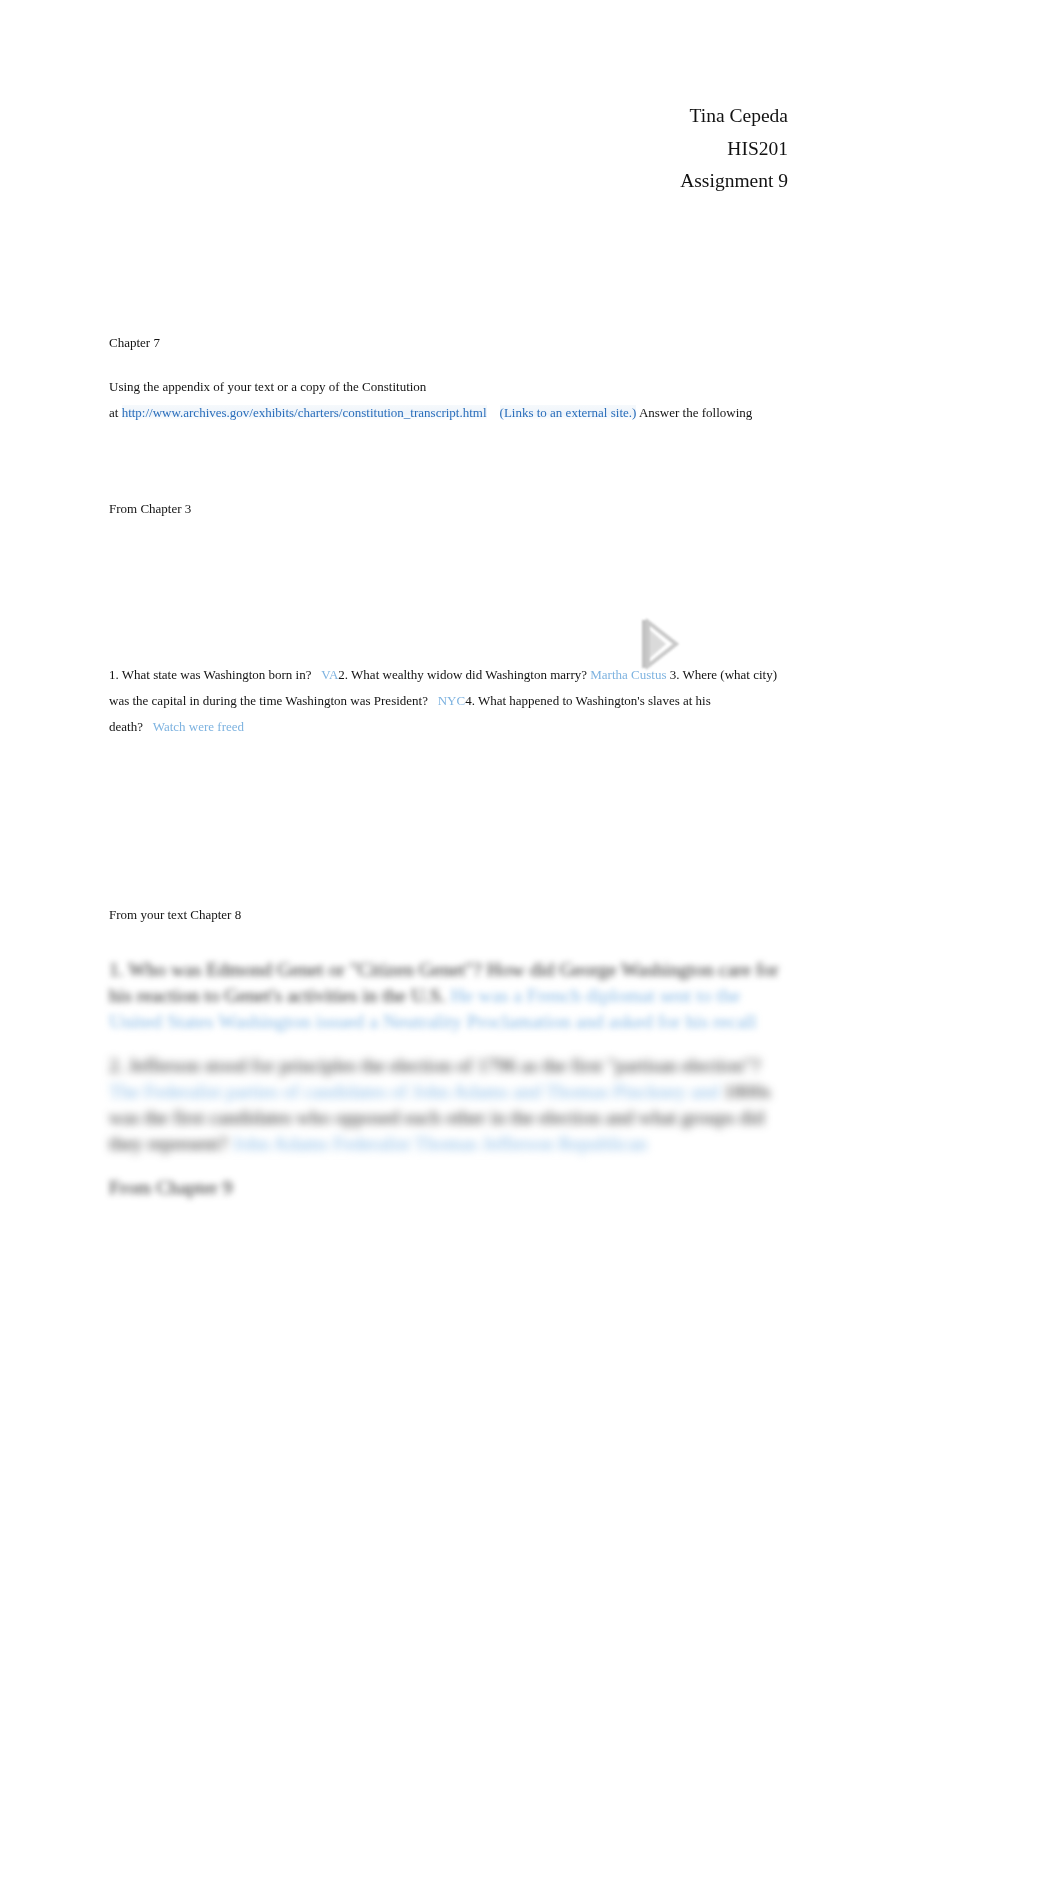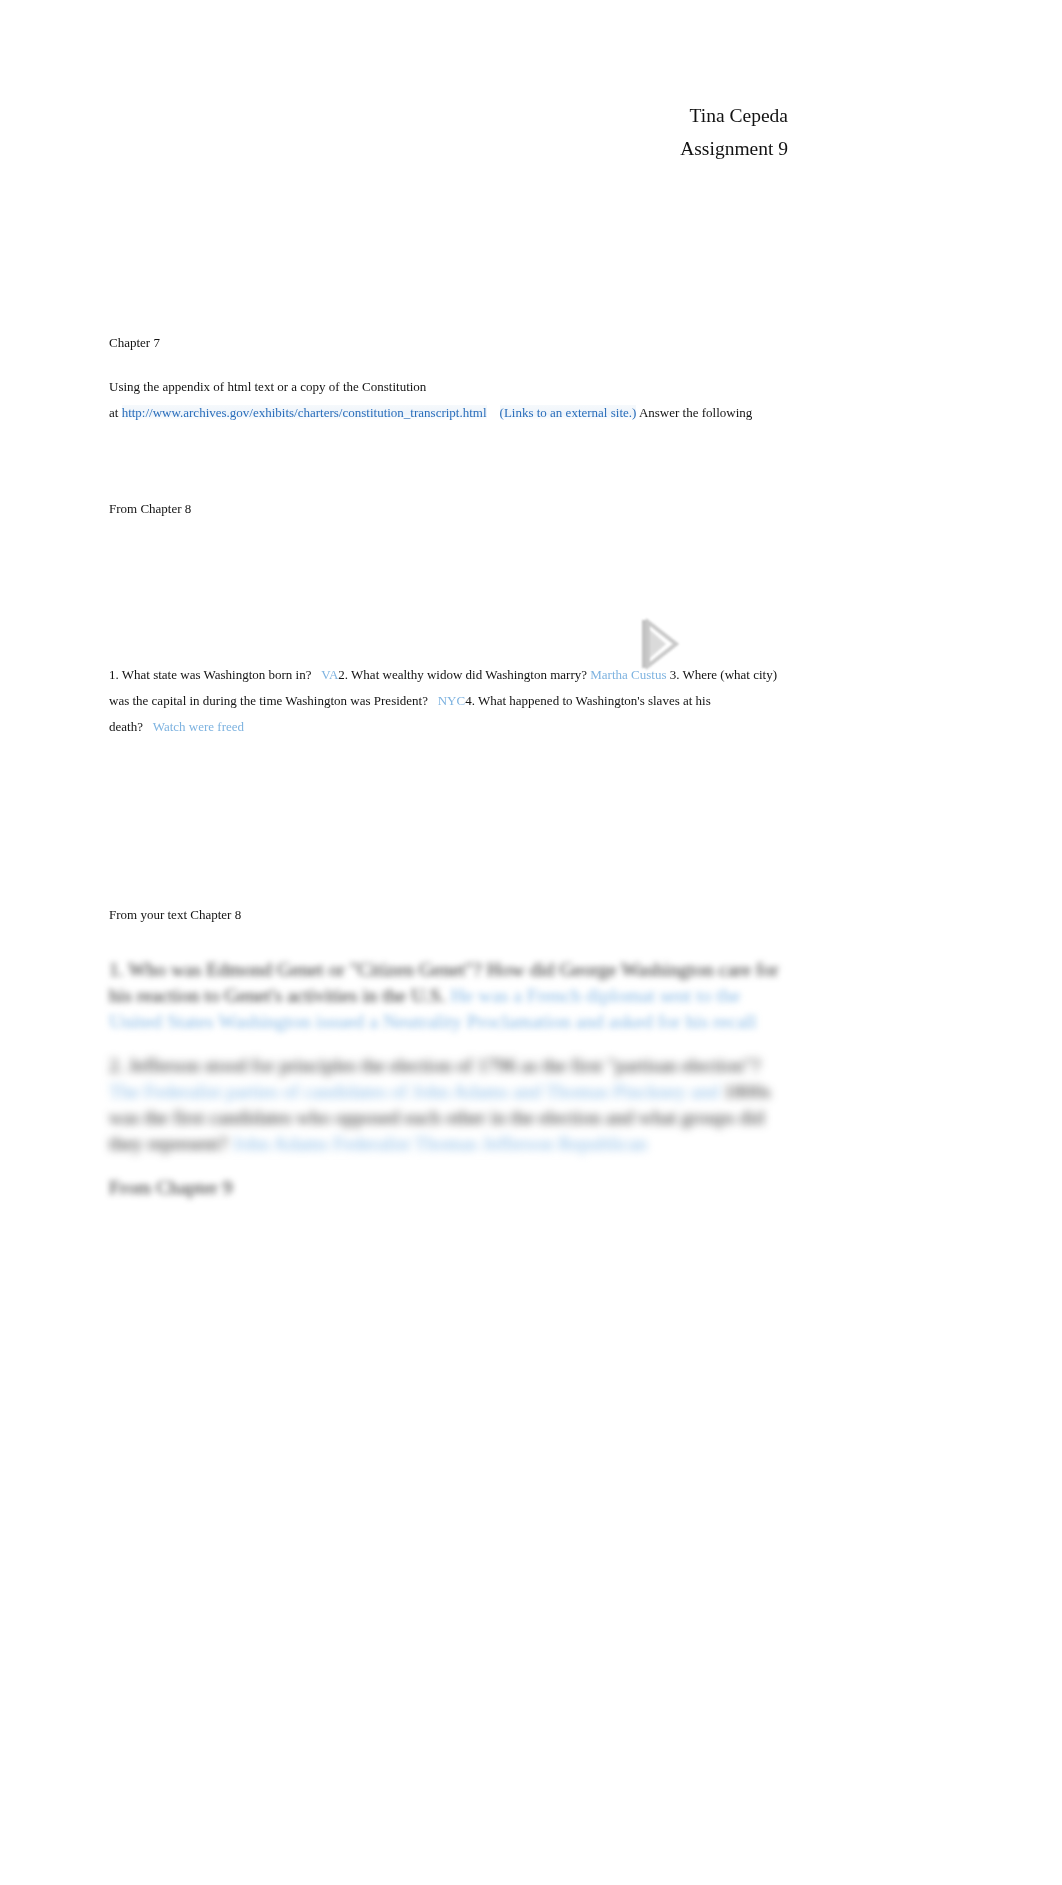--- a/index.html
+++ b/index.html
@@ -114,45 +114,46 @@
     color: #86b9e6;
   }
 </style>
 </head>
 <body>
 
 <div class="page">
 
   <div class="doc-header">
     <div class="hline">Tina Cepeda</div>
+    <div class="hline">HIS201</div>
     <div class="hline">Assignment 9</div>
   </div>
 
   <div class="video-icon">
     <svg width="48" height="56" viewBox="0 0 48 56" xmlns="http://www.w3.org/2000/svg">
       <path d="M6 4 L6 52 L10 52 L10 4 Z" fill="#b9b9b9"></path>
       <path d="M12 6 L40 28 L12 50 Z" fill="none" stroke="#c2c2c2" stroke-width="4"></path>
       <path d="M14 14 L30 28 L14 42 Z" fill="#d6d6d6"></path>
     </svg>
   </div>
 
   <div class="body-col">
 
     <p class="para">Chapter 7</p>
 
     <p class="para">
-      <span>Using the appendix of html text or a copy of the Constitution</span><br>
+      <span>Using the appendix of your text or a copy of the Constitution</span><br>
       <span>at </span><span class="url-link">http://www.archives.gov/exhibits/charters/constitution_transcript.html</span>&nbsp;&nbsp;&nbsp;&nbsp;<span class="ext-link">(Links to an external site.)</span><span> Answer the following</span>
     </p>
 
 
 
     <div class="spacer-lg"></div>
 
-    <p class="para">From Chapter 8</p>
+    <p class="para">From Chapter 3</p>
 
     <div class="spacer-xxl"></div>
 
 
     <p class="para">
       <span>1. What state was Washington born in?</span>&nbsp;&nbsp;&nbsp;<span class="answer">VA</span><span>2. What wealthy widow did Washington marry?</span>&nbsp;<span class="answer">Martha Custus</span>
       <span>3. Where (what city) was the capital in during the time Washington was President?</span>&nbsp;&nbsp;&nbsp;<span class="answer">NYC</span><span>4. What happened to Washington's slaves at his death?</span>&nbsp;&nbsp;&nbsp;<span class="answer">Watch were freed</span>
     </p>
 
     <div class="spacer-xl"></div>

